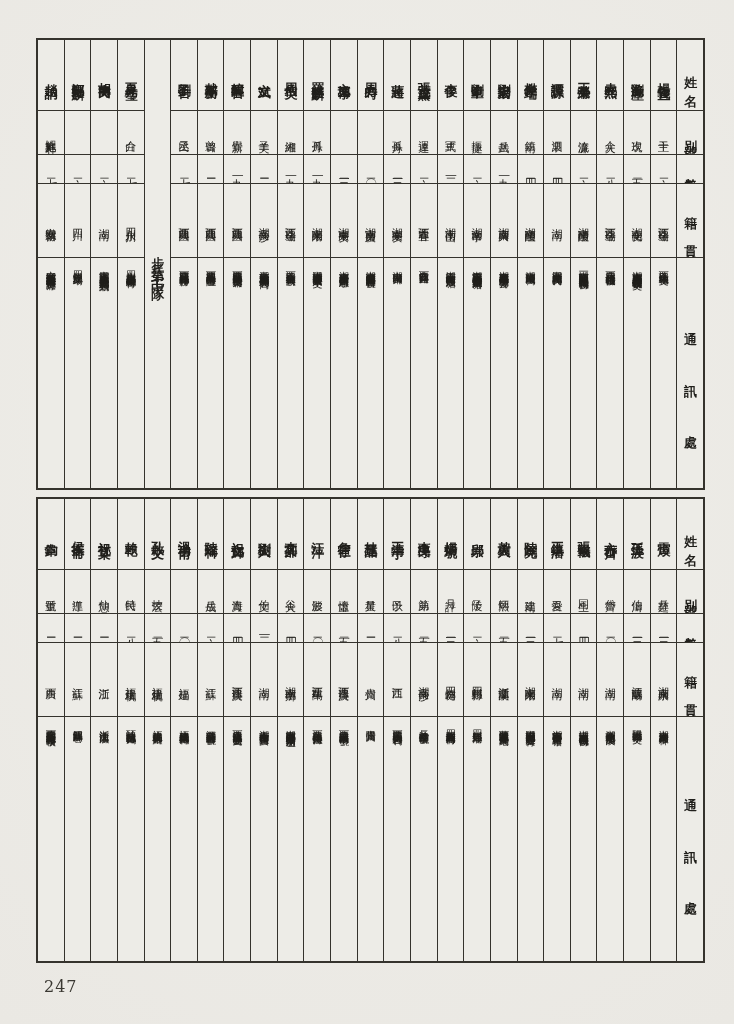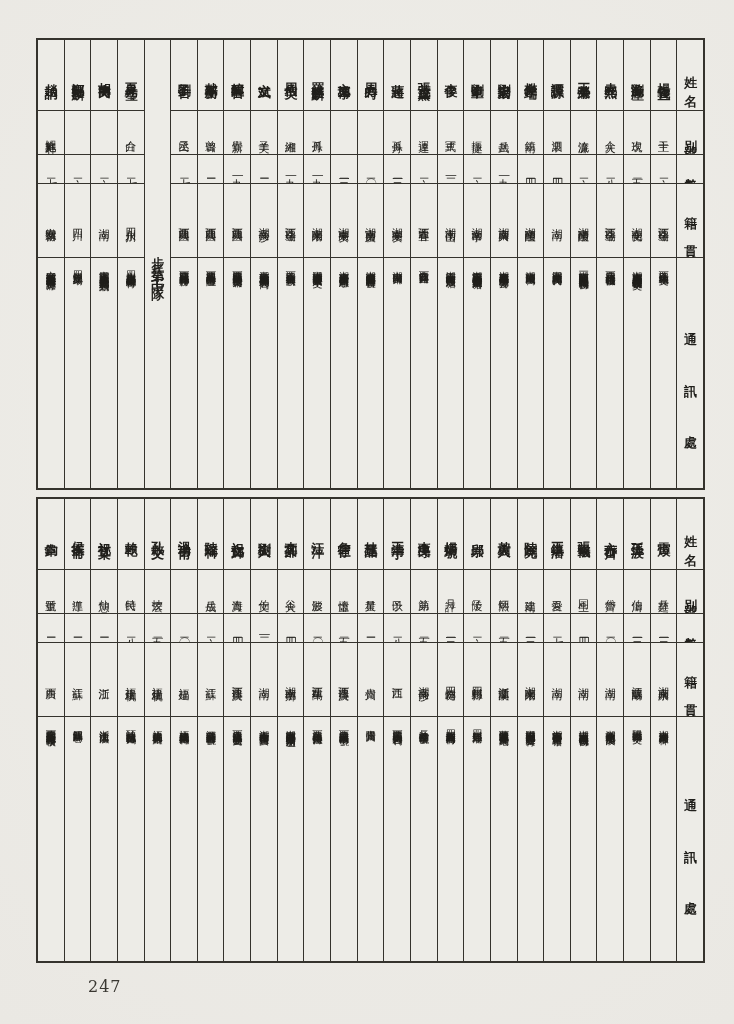--- a/index.html
+++ b/index.html
@@ -69,21 +69,21 @@
   .h-addr   .vtext { letter-spacing:52px; transform:translateY(26px); font-size:13px; }
 
   
   .section-col { }
   .section-cell { flex:1 1 auto; }
   .section-label { font-size:13px; font-weight:bold; letter-spacing:6px; }
 
   .page-number {
     position:absolute; left:44px; bottom:28px;
     font-family:"DejaVu Serif","Liberation Serif",serif;
-    font-size:16px; letter-spacing:1px; color:#3a3832;margin-left:44px;
+    font-size:16px; letter-spacing:1px; color:#3a3832;
   }
 </style>
 </head>
 <body>
 
 <div class="page">
   <div class="tables">
     <div class="grid-table top">
         <div class="col header-col">
           <div class="cell c-name h-name">

